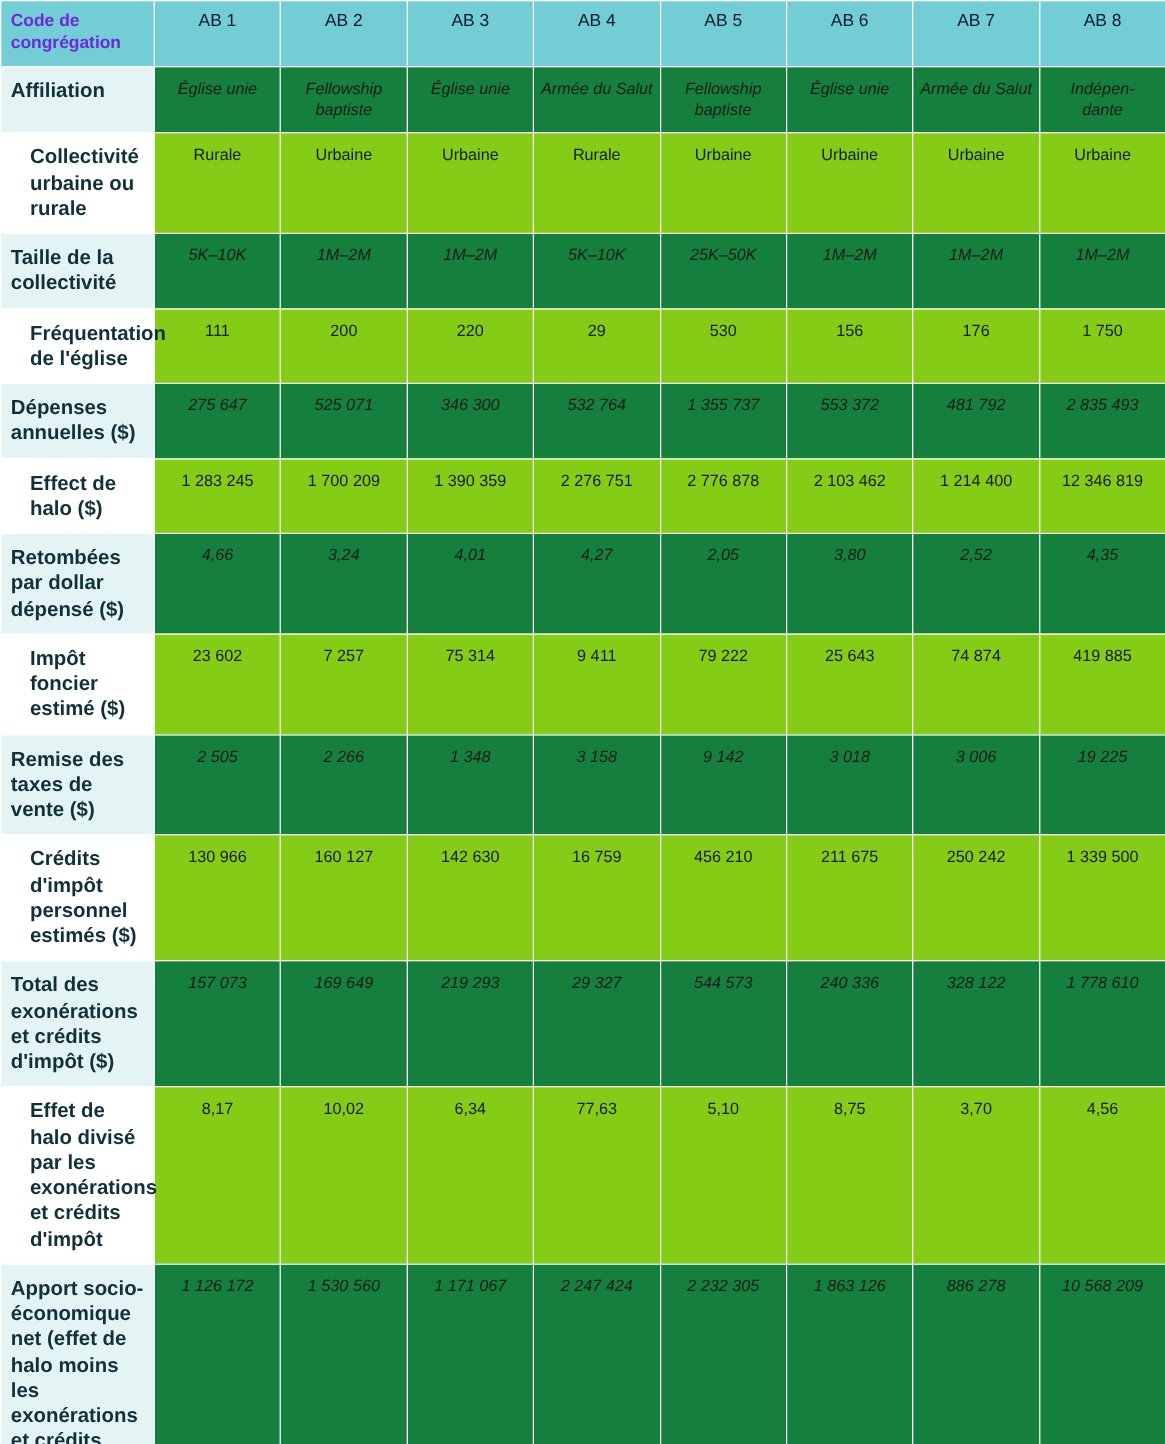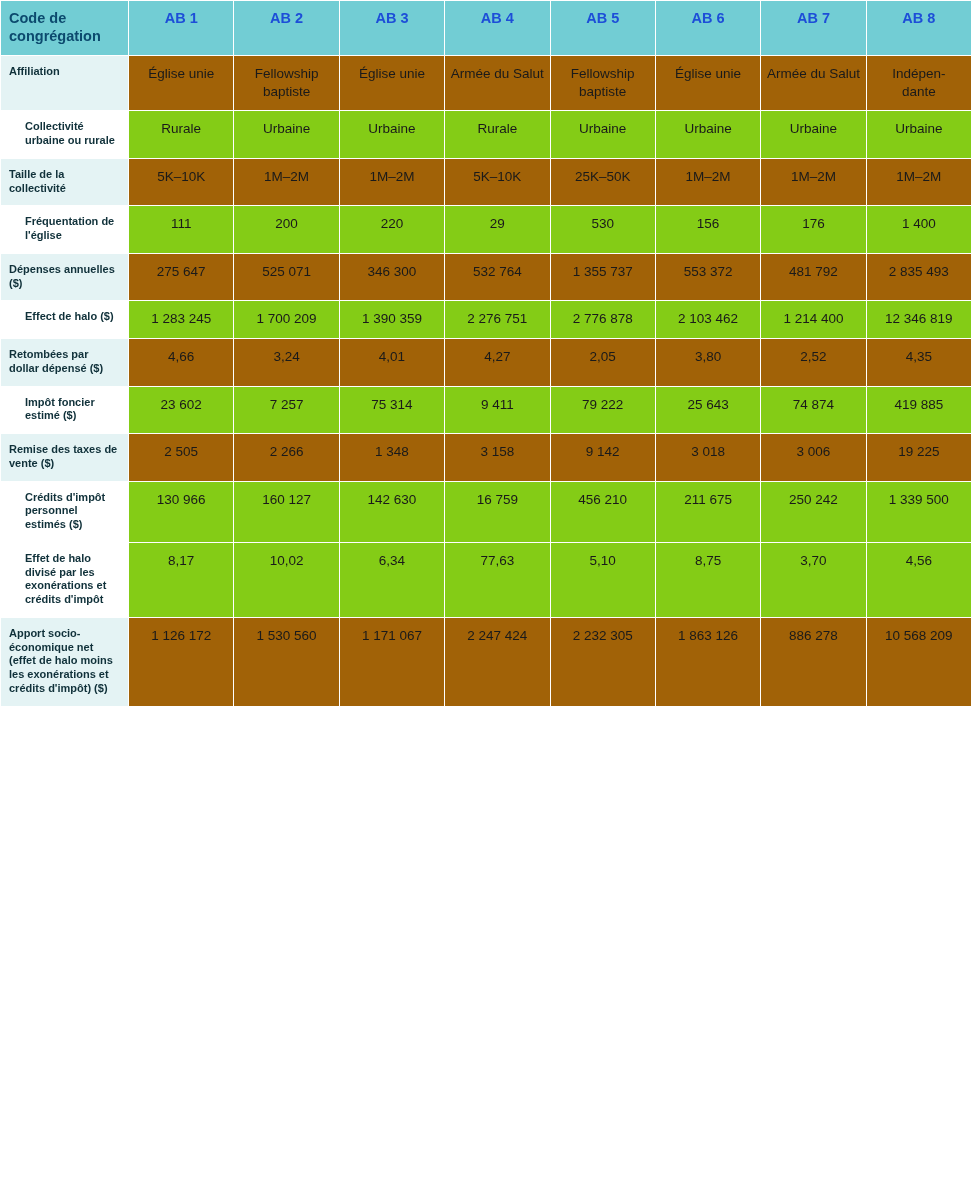--- a/index.html
+++ b/index.html
@@ -22,59 +22,59 @@
   td, th {
     border: 1px solid #ffffff;
     vertical-align: top;
     padding: 0;
     box-sizing: border-box;
   }
 
   
   .hdr-label {
     background: #72cdd4;
-    color: #0c4a6e;
+    color: #6d28d9;
     font-weight: bold;
     font-size: 14.5px;
     line-height: 1.22;
     text-align: left;
     padding: 9px 8px 10px 8px;
     vertical-align: top;
   }
   .hdr-col {
     background: #72cdd4;
-    color: #1d4ed8;
-    font-weight: bold;
+    color: #0f172a;
+    font-weight: normal;
     font-size: 14.5px;
     text-align: center;
     padding: 9px 6px 10px 6px;
     vertical-align: top;
   }
 
   
   .row-label {
     color: #10313a;
     font-weight: bold;
-    font-size: 11px;
+    font-size: 17px;
     line-height: 1.25;
     text-align: left;
     padding: 9px 8px 10px 8px;
   }
   .row-label.tint { background: #e4f3f4; }
   .row-label.plain { background: #ffffff; padding-left: 24px; }
 
   
   .cell {
     color: #1a1a1a;
     font-size: 13.5px;
     line-height: 1.3;
     text-align: center;
     padding: 9px 5px 10px 5px;
   }
-  .cell.tint { background: #a16207; }
+  .cell.tint { background: #15803d; font-style: italic; }
   .cell.plain { background: #84cc16; }
 </style>
 </head>
 <body>
 
 <table class="data-table">
   <colgroup>
     <col class="label-col">
     <col class="data-col">
       <col class="data-col">
@@ -134,21 +134,21 @@
       </tr>
       <tr>
         <td class="row-label plain">Fréquentation de l'église</td>
         <td class="cell plain">111</td>
         <td class="cell plain">200</td>
         <td class="cell plain">220</td>
         <td class="cell plain">29</td>
         <td class="cell plain">530</td>
         <td class="cell plain">156</td>
         <td class="cell plain">176</td>
-        <td class="cell plain">1 400</td>
+        <td class="cell plain">1 750</td>
       </tr>
       <tr>
         <td class="row-label tint">Dépenses annuelles ($)</td>
         <td class="cell tint">275 647</td>
         <td class="cell tint">525 071</td>
         <td class="cell tint">346 300</td>
         <td class="cell tint">532 764</td>
         <td class="cell tint">1 355 737</td>
         <td class="cell tint">553 372</td>
         <td class="cell tint">481 792</td>
@@ -203,20 +203,31 @@
         <td class="cell plain">130 966</td>
         <td class="cell plain">160 127</td>
         <td class="cell plain">142 630</td>
         <td class="cell plain">16 759</td>
         <td class="cell plain">456 210</td>
         <td class="cell plain">211 675</td>
         <td class="cell plain">250 242</td>
         <td class="cell plain">1 339 500</td>
       </tr>
       <tr>
+        <td class="row-label tint">Total des exonérations et crédits d'impôt ($)</td>
+        <td class="cell tint">157 073</td>
+        <td class="cell tint">169 649</td>
+        <td class="cell tint">219 293</td>
+        <td class="cell tint">29 327</td>
+        <td class="cell tint">544 573</td>
+        <td class="cell tint">240 336</td>
+        <td class="cell tint">328 122</td>
+        <td class="cell tint">1 778 610</td>
+      </tr>
+      <tr>
         <td class="row-label plain">Effet de halo divisé par les exonérations et crédits d'impôt</td>
         <td class="cell plain">8,17</td>
         <td class="cell plain">10,02</td>
         <td class="cell plain">6,34</td>
         <td class="cell plain">77,63</td>
         <td class="cell plain">5,10</td>
         <td class="cell plain">8,75</td>
         <td class="cell plain">3,70</td>
         <td class="cell plain">4,56</td>
       </tr>

